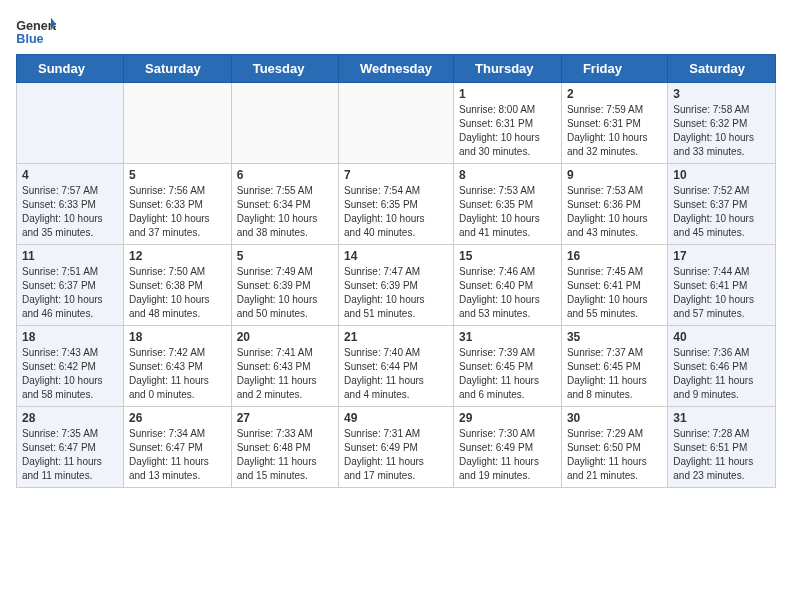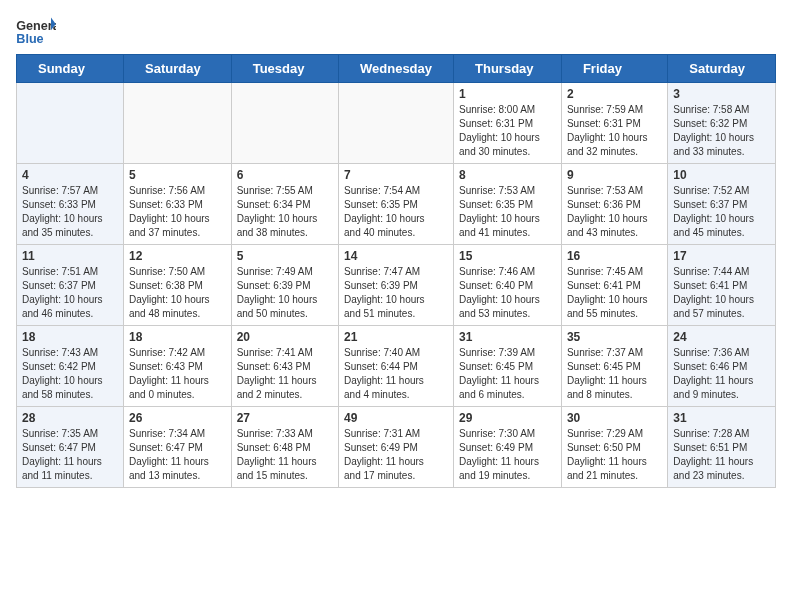--- a/index.html
+++ b/index.html
@@ -214,21 +214,21 @@
         </td>
         <td>
           <div class="day-number">31</div>
           <div class="day-info">Sunrise: 7:39 AM<br>Sunset: 6:45 PM<br>Daylight: 11 hours<br>and 6 minutes.</div>
         </td>
         <td>
           <div class="day-number">35</div>
           <div class="day-info">Sunrise: 7:37 AM<br>Sunset: 6:45 PM<br>Daylight: 11 hours<br>and 8 minutes.</div>
         </td>
         <td class="weekend">
-          <div class="day-number">24</div>
+          <div class="day-number">40</div>
           <div class="day-info">Sunrise: 7:36 AM<br>Sunset: 6:46 PM<br>Daylight: 11 hours<br>and 9 minutes.</div>
         </td>
       </tr>
       <tr>
         <td class="weekend">
           <div class="day-number">28</div>
           <div class="day-info">Sunrise: 7:35 AM<br>Sunset: 6:47 PM<br>Daylight: 11 hours<br>and 11 minutes.</div>
         </td>
         <td>
           <div class="day-number">26</div>

